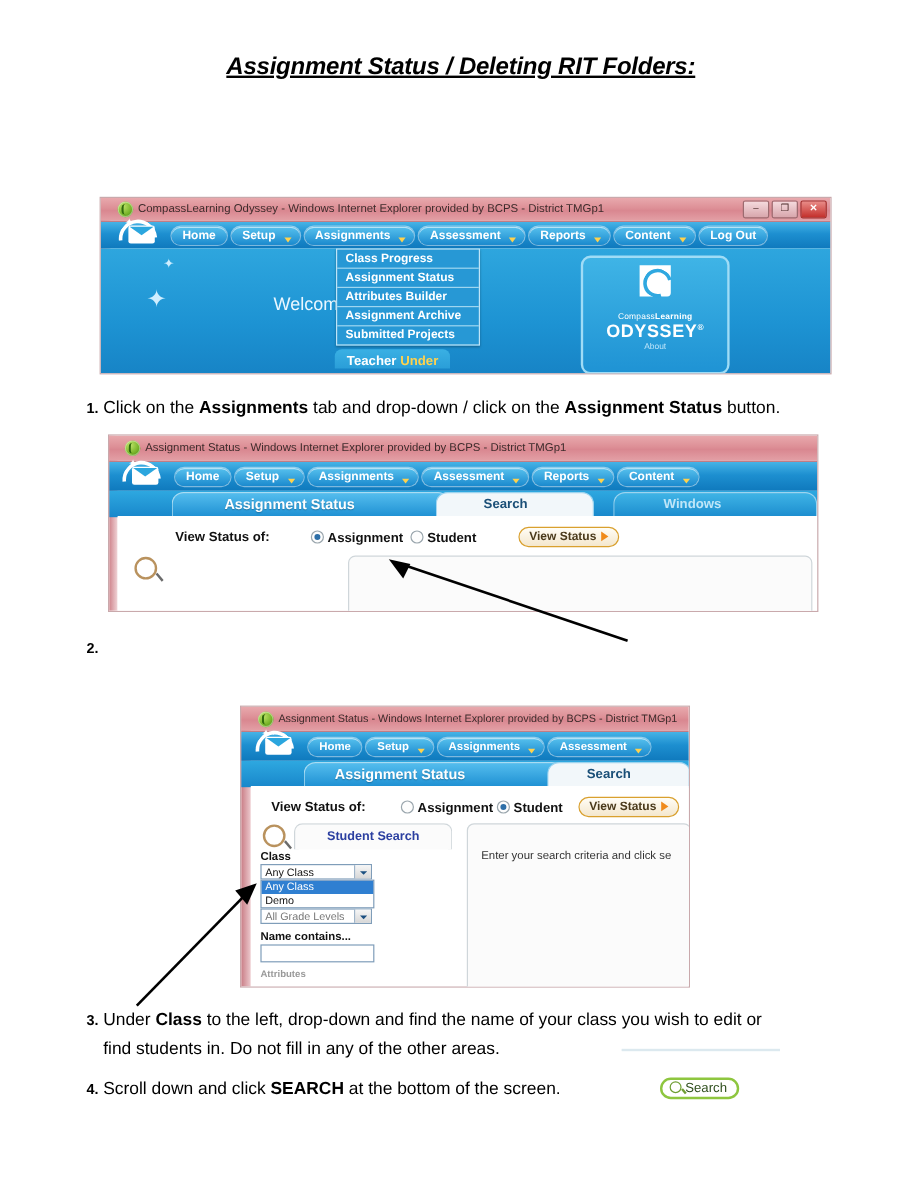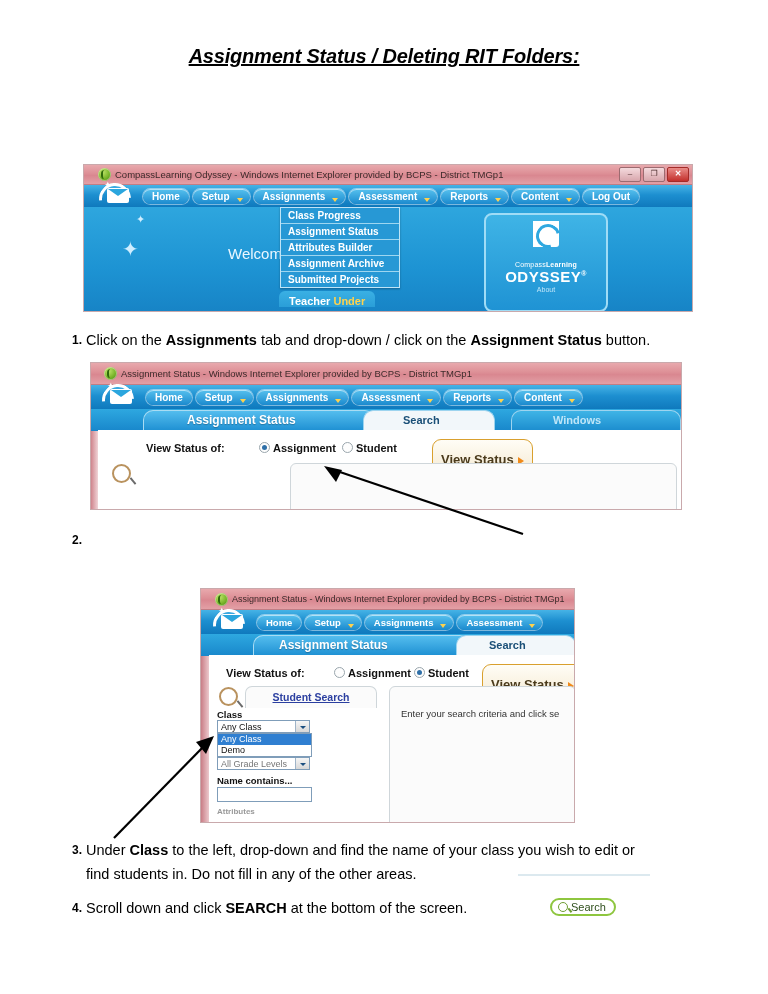--- a/index.html
+++ b/index.html
@@ -169,22 +169,22 @@
     border:1px solid #9aa6ad;background:#fdfdfd;vertical-align:-1px;position:relative;
     margin-right:3px;
   }
   .radio.on:after{
     content:"";position:absolute;left:2px;top:2px;width:5px;height:5px;
     border-radius:50%;background:#2e6fa8;
   }
   .viewstatus-btn{
     position:absolute;border:1px solid #d9a02e;border-radius:9px;
     background:linear-gradient(to bottom,#fffdf6,#f4e7cd);
-    font-size:13px;font-weight:bold;color:#4a3a1c;
-    padding:12px 8px;white-space:nowrap;
+    font-size:10px;font-weight:bold;color:#4a3a1c;
+    padding:2px 8px;white-space:nowrap;
   }
   .viewstatus-btn .tri{
     display:inline-block;width:0;height:0;margin-left:4px;
     border-top:4px solid transparent;border-bottom:4px solid transparent;
     border-left:6px solid #f08a1a;vertical-align:-1px;
   }
   .searchtab{
     position:absolute;background:#fbfbfb;border:1px solid #cfd6da;
     border-bottom:none;border-radius:7px 7px 0 0;
     color:#2b3fa0;font-size:10.5px;font-weight:bold;
@@ -423,21 +423,21 @@
         <span class="radio"></span><span>Assignment</span>
       </div>
       <div class="viewrow" style="left:205px;top:12px;">
         <span class="radio on"></span><span>Student</span>
       </div>
       <div class="viewstatus-btn" style="left:273px;top:9px;">
         <span>View Status</span><span class="tri"></span>
       </div>
 
       <div class="magnifier" style="left:10px;top:32px;"></div>
-      <div class="searchtab" style="left:36px;top:31px;width:130px;height:21px;line-height:21px;text-decoration:underline;">
+      <div class="searchtab" style="left:36px;top:31px;width:130px;height:21px;line-height:21px;">
         <span>Student Search</span>
       </div>
       <div class="panelbox" style="left:180px;top:31px;width:185px;height:136px;"></div>
       <div class="hint" style="left:192px;top:53px;">Enter your search criteria and click se</div>
 
       <div class="flabel" style="left:8px;top:54px;">Class</div>
       <div class="fselect" style="left:8px;top:65px;width:93px;">
         <span>Any Class</span>
         <span class="arrow"></span>
       </div>

